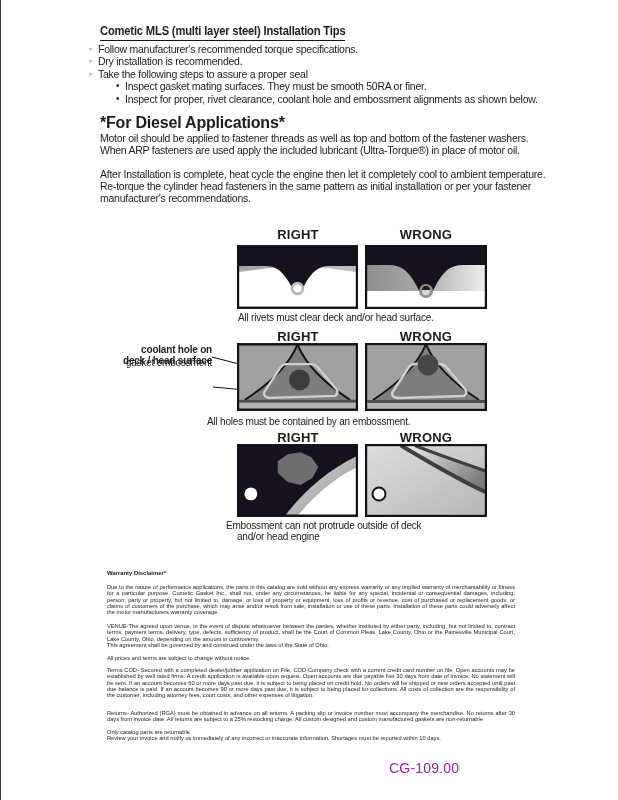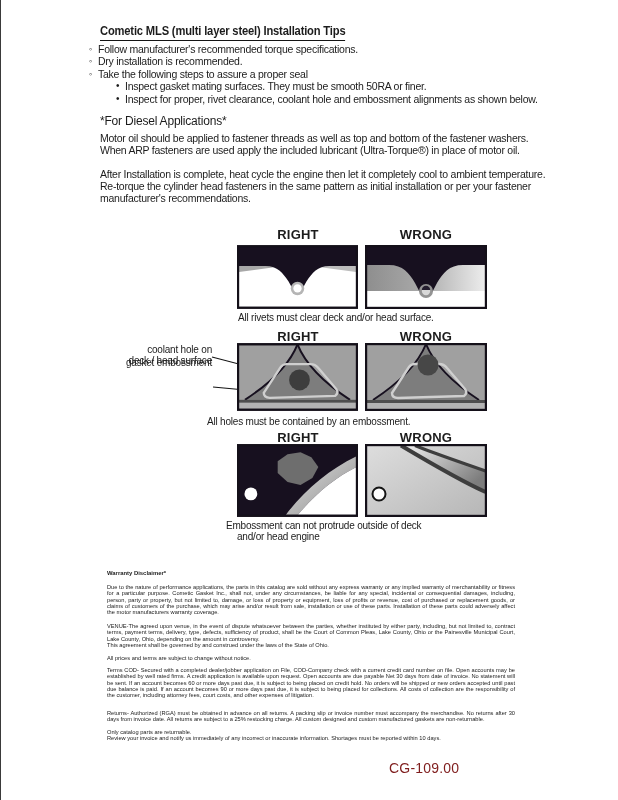--- a/index.html
+++ b/index.html
@@ -11,41 +11,41 @@
   .title{position:absolute;left:100px;top:23px;font-size:13px;font-weight:700;
          letter-spacing:-0.2px;border-bottom:1.6px solid #141414;padding-bottom:2px;
          transform:scaleX(0.86);transform-origin:left top;white-space:nowrap;}
 
   .bullets{position:absolute;left:89px;top:43px;font-size:10.5px;letter-spacing:-0.25px;line-height:12.4px;}
   .b-row{display:flex;white-space:nowrap;}
   .b-row .mk{width:9px;flex:0 0 9px;font-size:9px;}
   .b-row.sub{margin-left:27px;}
   .b-row.sub .mk{font-size:10px;}
 
-  .h2{position:absolute;left:100px;top:114px;font-size:12px;font-weight:400;letter-spacing:-0.2px;}
+  .h2{position:absolute;left:100px;top:114px;font-size:16px;font-weight:700;letter-spacing:-0.2px;}
   .para{position:absolute;left:100px;width:448px;font-size:10.5px;letter-spacing:-0.25px;line-height:12.2px;}
   .p1{top:132px;} .p2{top:168px;} .note{top:209px;white-space:nowrap;}
 
   .dg-label{position:absolute;font-size:13px;font-weight:700;letter-spacing:0.2px;text-align:center;width:122px;}
   .dg-box{position:absolute;display:block;}
   .caption{position:absolute;font-size:10px;letter-spacing:-0.2px;line-height:11.6px;white-space:nowrap;}
 
   .ann{position:absolute;left:98px;width:114px;text-align:right;font-size:10px;
        letter-spacing:-0.2px;line-height:11px;}
-  .ann-coolant{top:344px;} .ann-emboss{top:357px;}
+  .ann-coolant{top:344px;font-weight:bold;} .ann-emboss{top:357px;}
   .leader-svg{position:absolute;left:120px;top:342px;}
 
   .disclaimer{position:absolute;left:107px;width:408px;font-size:5.7px;line-height:6.3px;
               letter-spacing:0;color:#222;}
   .dc-h{top:570px;font-weight:700;font-size:5.9px;}
   .dc-p{text-align:justify;}
   .dc-p1{top:584px;} .dc-p2{top:623px;} .dc-p3{top:655px;}
   .dc-p4{top:667px;} .dc-p5{top:710px;} .dc-p6{top:729px;}
 
-  .doc-code{position:absolute;left:389px;top:760px;font-size:14px;color:#7f1d1d;letter-spacing:0.2px;}
+  .doc-code{position:absolute;left:389px;top:760px;font-size:14px;color:#a21caf;letter-spacing:0.2px;}
 </style>
 </head>
 <body>
 
 <div class="page">
   <div class="edge-line"></div>
 
   <div class="title">Cometic MLS (multi layer steel) Installation Tips</div>
 
   <div class="bullets">

